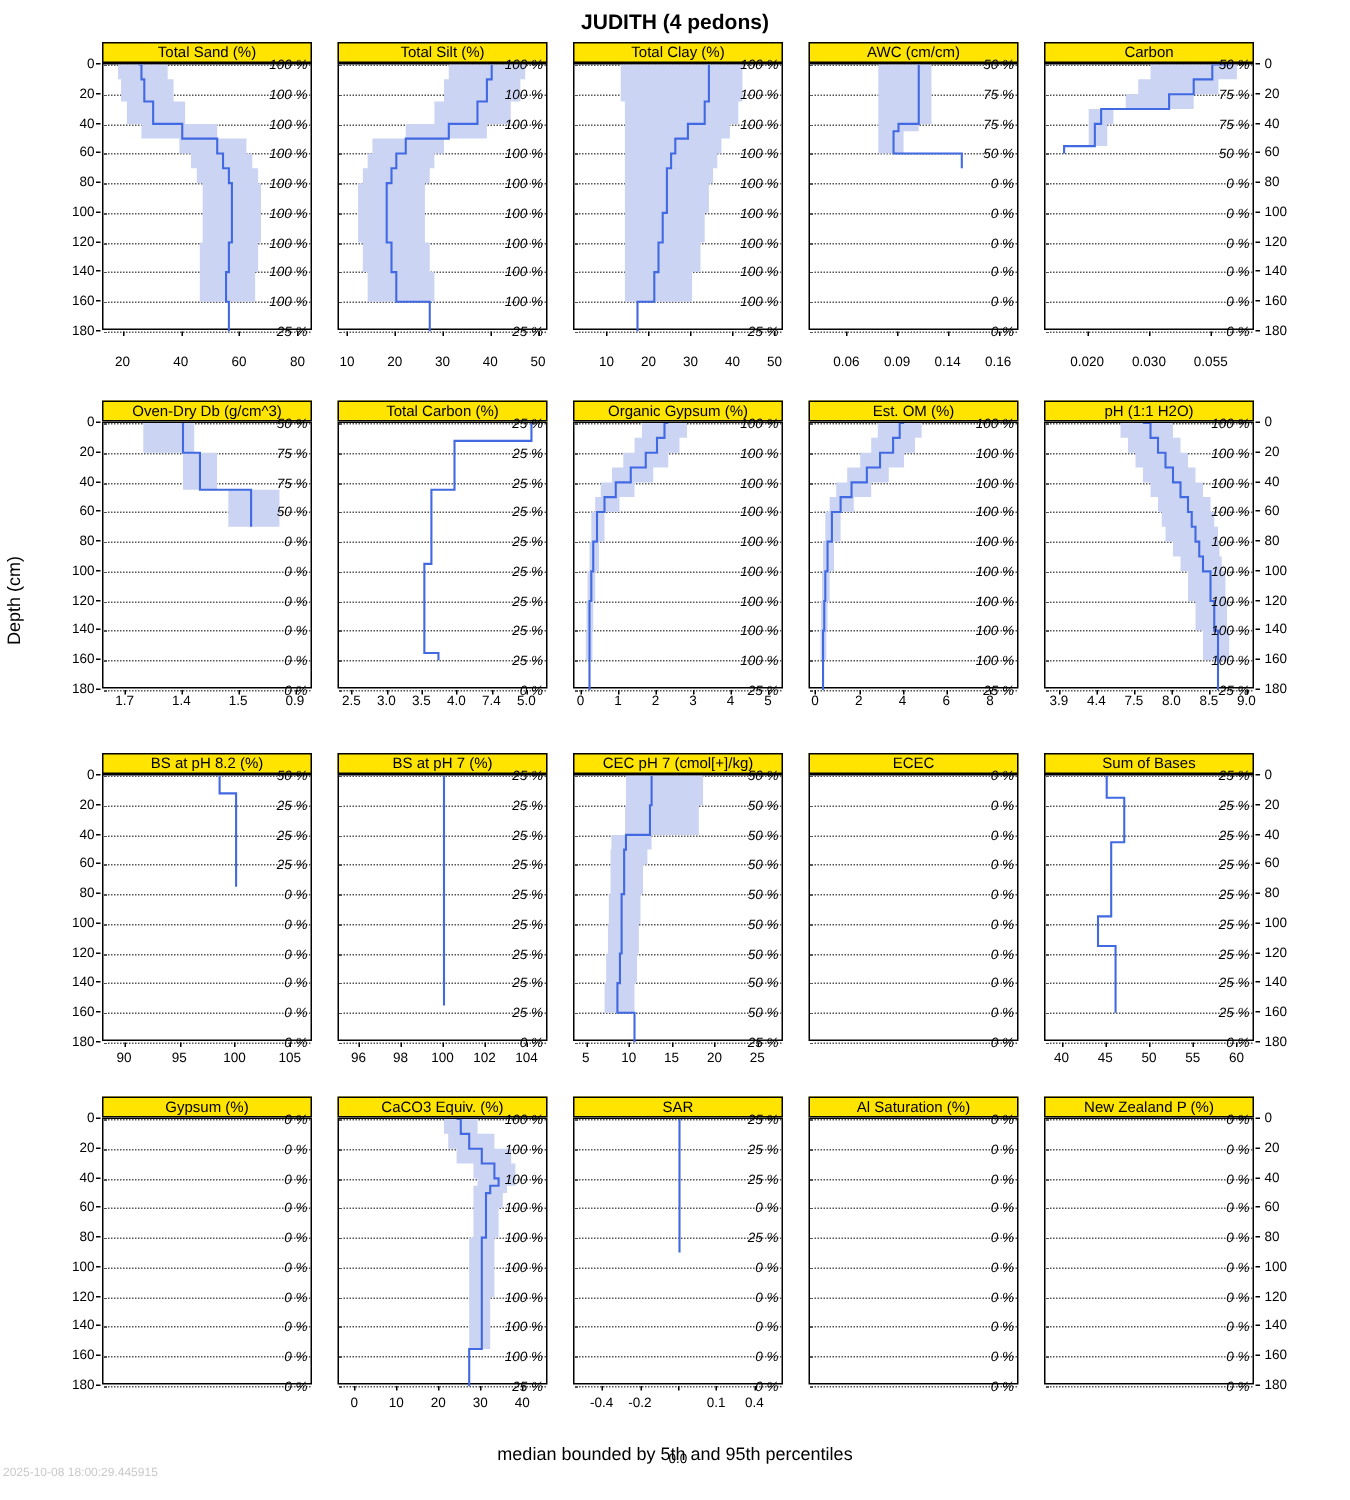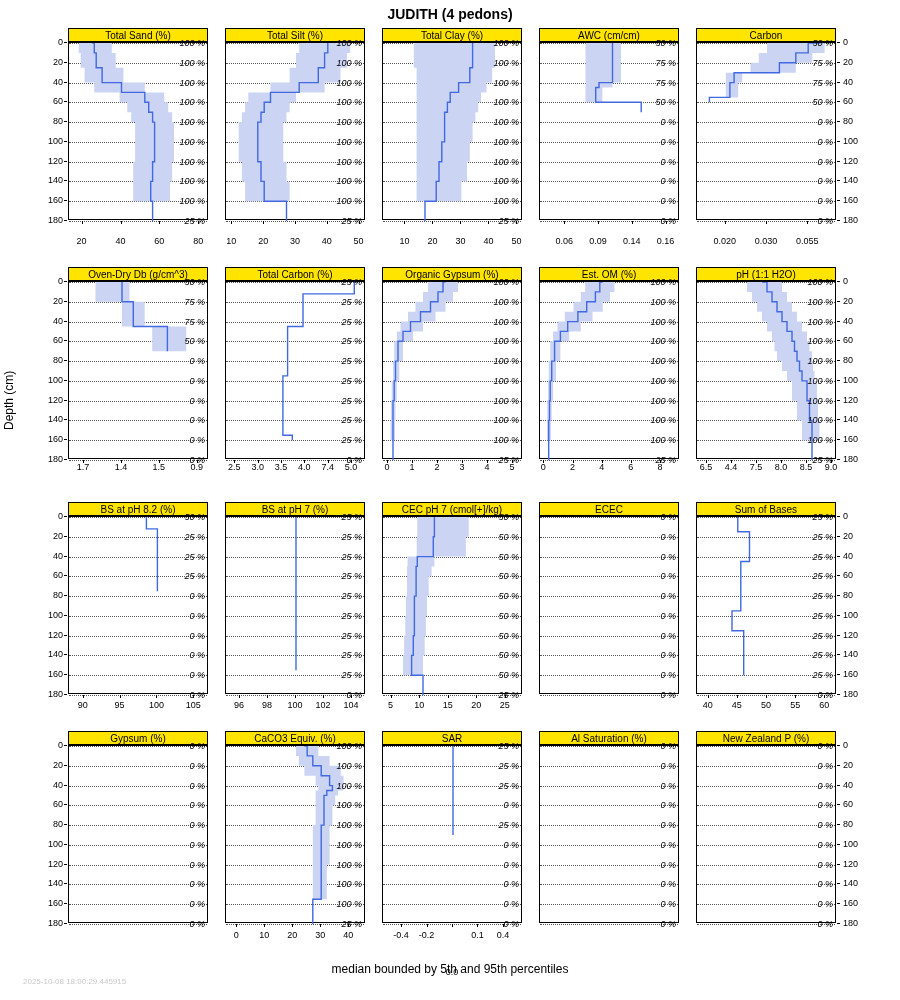--- a/index.html
+++ b/index.html
@@ -20,21 +20,21 @@
     left:2px;top:430px;
     transform:rotate(-90deg);
     transform-origin:left top;
     font-size:12px;
     white-space:nowrap;
   }
   #footer{
     position:absolute;top:962px;left:0;width:900px;text-align:center;font-size:12px;
   }
   #stamp{
-    position:absolute;left:2px;top:977px;font-size:8px;color:#c9c9c9;margin-left:21px;
+    position:absolute;left:2px;top:977px;font-size:8px;color:#c9c9c9;
   }
   .panel{position:absolute;}
   .panelbox{
     position:absolute;left:0;top:14px;
     border:1px solid #000;
     background:#ffffff;
     box-sizing:border-box;
   }
   .paneltitle{
     position:absolute;left:0;top:0;
@@ -525,21 +525,21 @@
     <div class="ytickR" style="left: 843px; top: 379.889px;">100</div>
     <div class="tickmarkL" style="left: 837px; top: 379.889px;"></div>
     <div class="ytickR" style="left: 843px; top: 399.667px;">120</div>
     <div class="tickmarkL" style="left: 837px; top: 399.667px;"></div>
     <div class="ytickR" style="left: 843px; top: 419.444px;">140</div>
     <div class="tickmarkL" style="left: 837px; top: 419.444px;"></div>
     <div class="ytickR" style="left: 843px; top: 439.222px;">160</div>
     <div class="tickmarkL" style="left: 837px; top: 439.222px;"></div>
     <div class="ytickR" style="left: 843px; top: 459px;">180</div>
     <div class="tickmarkL" style="left: 837px; top: 459px;"></div>
-    <div class="xtick" style="left: 706px; top: 462px;">6.5</div>
+    <div class="xtick" style="left: 706px; top: 462px;">3.9</div>
     <div class="tickmark" style="left: 706px; top: 460px;"></div>
     <div class="xtick" style="left: 731px; top: 462px;">4.4</div>
     <div class="tickmark" style="left: 731px; top: 460px;"></div>
     <div class="xtick" style="left: 756px; top: 462px;">7.5</div>
     <div class="tickmark" style="left: 756px; top: 460px;"></div>
     <div class="xtick" style="left: 781px; top: 462px;">8.0</div>
     <div class="tickmark" style="left: 781px; top: 460px;"></div>
     <div class="xtick" style="left: 806px; top: 462px;">8.5</div>
     <div class="tickmark" style="left: 806px; top: 460px;"></div>
     <div class="xtick" style="left: 831px; top: 462px;">9.0</div>

